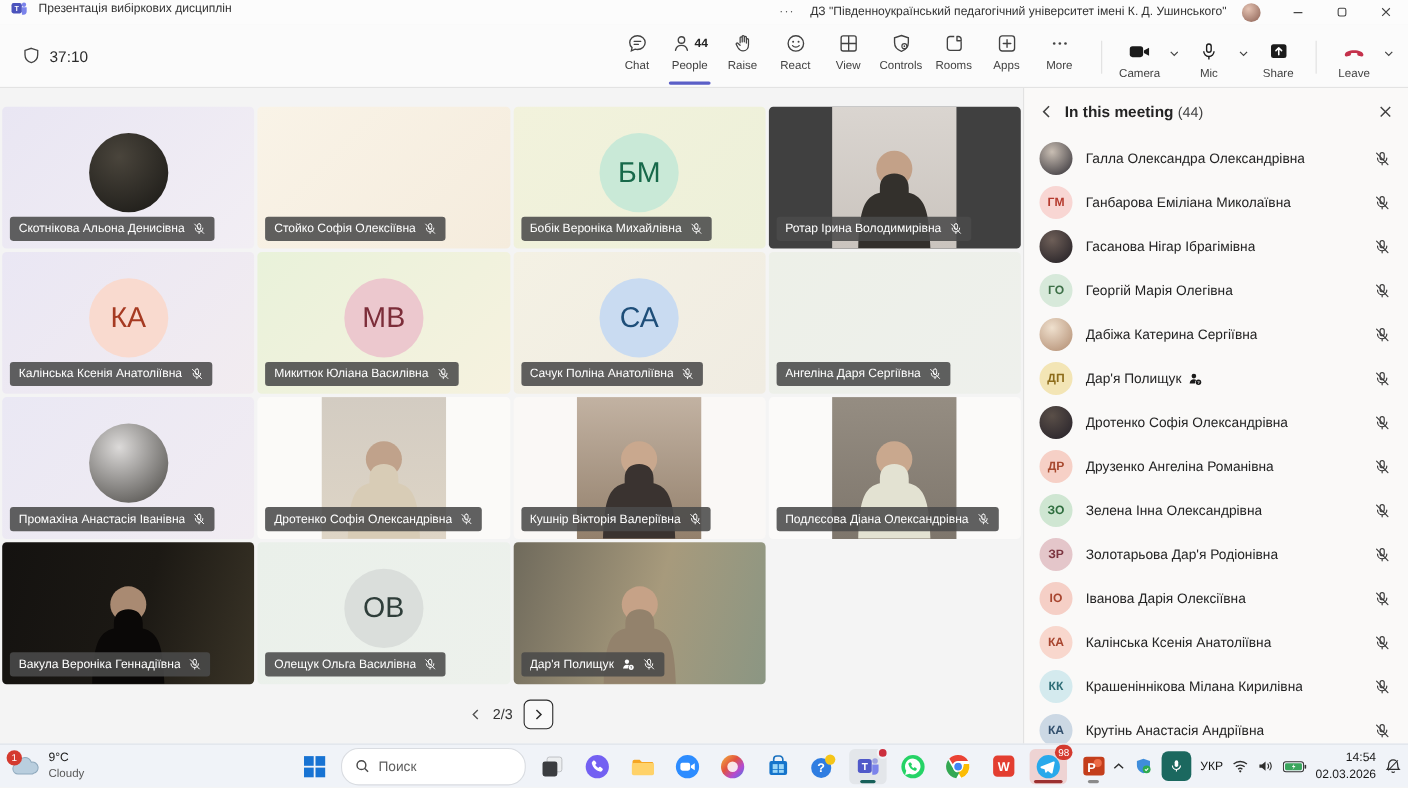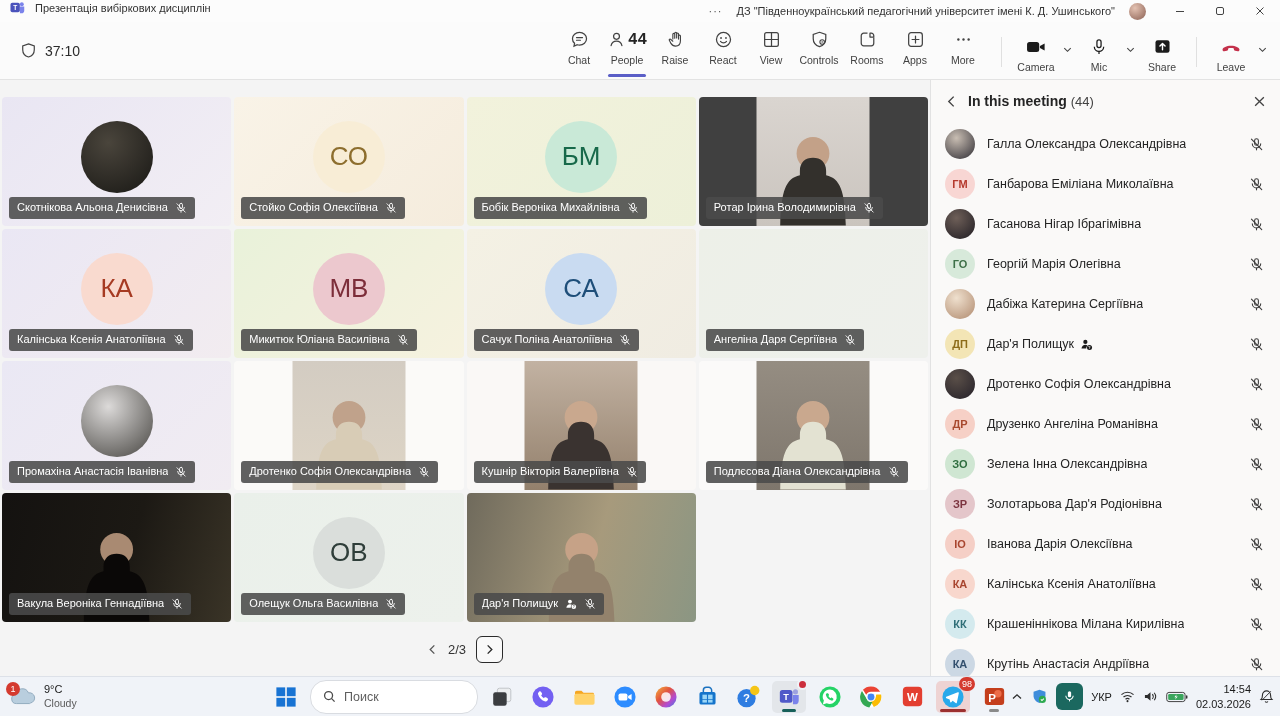--- a/index.html
+++ b/index.html
@@ -22,21 +22,21 @@
 
   
   .toolbar { height:58px; background:#fbfbfb; border-bottom:1px solid #e3e3e3;
     display:flex; align-items:center; padding:0 12px; flex:0 0 auto; }
   .timer { display:flex; align-items:center; gap:8px; color:#2b2b2b; font-size:14px; margin-left:8px; }
   .timer svg { display:block; }
   .toolbar-center { margin-left:auto; display:flex; align-items:flex-start; }
   .tbtn { width:48px; padding-top:6px; height:58px; display:flex; flex-direction:column;
     align-items:center; position:relative; cursor:pointer; }
   .tbtn-top { height:24px; display:flex; align-items:center; gap:2px; color:#424242; }
-  .tbadge { font-size:16px; font-weight:bold; color:#242424;font-family:Liberation Mono, monospace; }
+  .tbadge { font-size:11px; font-weight:bold; color:#242424; }
   .tlabel { font-size:10.5px; color:#424242; margin-top:2px; }
   .tunderline { position:absolute; bottom:3px; left:5px; right:5px; height:3px;
     border-radius:2px; background:#5b5fc7; }
   .toolbar-right { display:flex; align-items:flex-start; margin-left:6px; }
   .sep { width:1px; height:30px; background:#e0e0e0; margin:8px 8px 0; }
   .dbtn { padding-top:6px; display:flex; flex-direction:column; align-items:center; width:52px; cursor:pointer; }
   .dbtn-top { height:24px; display:flex; align-items:center; color:#1b1b1b; }
   .chev { color:#424242; margin-top:12px; cursor:pointer; }
   .leave-btn .tlabel { color:#424242; }
 
@@ -46,21 +46,21 @@
   .grid { display:grid; grid-template-columns:repeat(4,1fr); grid-auto-rows:129px;
     gap:3px; padding:17px 2px 0 2px; }
   .tile { position:relative; border-radius:4px; overflow:hidden; display:flex;
     align-items:center; justify-content:center; cursor:pointer; }
   .tile-circle { width:72px; height:72px; border-radius:50%; display:flex; align-items:center;
     justify-content:center; font-size:26px; margin-bottom:10px; }
   .strip { position:absolute; left:50%; transform:translateX(-50%); top:0; bottom:0; width:113px; }
   .sil { position:absolute; left:0; right:0; bottom:0; }
   .pill { position:absolute; left:7px; bottom:7px; background:rgba(74,74,74,.88); color:#fff;
     font-size:11px; line-height:1; padding:5px 8px; border-radius:3px; display:flex;
-    gap:7px; max-width:calc(100% - 16px); white-space:nowrap; z-index:3; }
+    align-items:center; gap:7px; max-width:calc(100% - 16px); white-space:nowrap; z-index:3; }
   .pill span { overflow:hidden; text-overflow:ellipsis; }
   .pill svg { flex:0 0 auto; }
   .pagination { position:absolute; bottom:13px; left:0; right:0; display:flex;
     align-items:center; justify-content:center; gap:10px; color:#333; font-size:13px; }
   .page-next { width:27px; height:27px; border:1.6px solid #2b2b2b; border-radius:6px;
     display:flex; align-items:center; justify-content:center; background:#f9f9f9; cursor:pointer; }
   .page-prev { cursor:pointer; display:flex; align-items:center; }
 
   
   .panel { flex:1 1 auto; background:#faf9f8; border-left:1px solid #e2e2e2;
@@ -339,21 +339,20 @@
                     <rect x="6" y="1.8" width="4" height="7" rx="2"></rect>
                     <path d="M3.5 7.2a4.5 4.5 0 0 0 9 0"></path>
                     <path d="M8 11.7v2"></path>
                     <path d="M2.6 2.3l11 11.2"></path>
                   </g>
                 </svg>
               </span>
             </div>
           </div>
           <div class="tile" style="background: linear-gradient(135deg, rgb(249, 243, 231), rgb(245, 236, 221));">
-            <div class="tile-circle" style="background:#f8edd6;color:#8d6e2e;">СО</div>
             <div class="pill">
               <span>Стойко Софія Олексіївна</span>
               <span style="display:flex;">
                 <svg width="12" height="12" viewBox="0 0 16 16">
                   <g fill="none" stroke="#fff" stroke-width="1.15" stroke-linecap="round">
                     <rect x="6" y="1.8" width="4" height="7" rx="2"></rect>
                     <path d="M3.5 7.2a4.5 4.5 0 0 0 9 0"></path>
                     <path d="M8 11.7v2"></path>
                     <path d="M2.6 2.3l11 11.2"></path>
                   </g>

